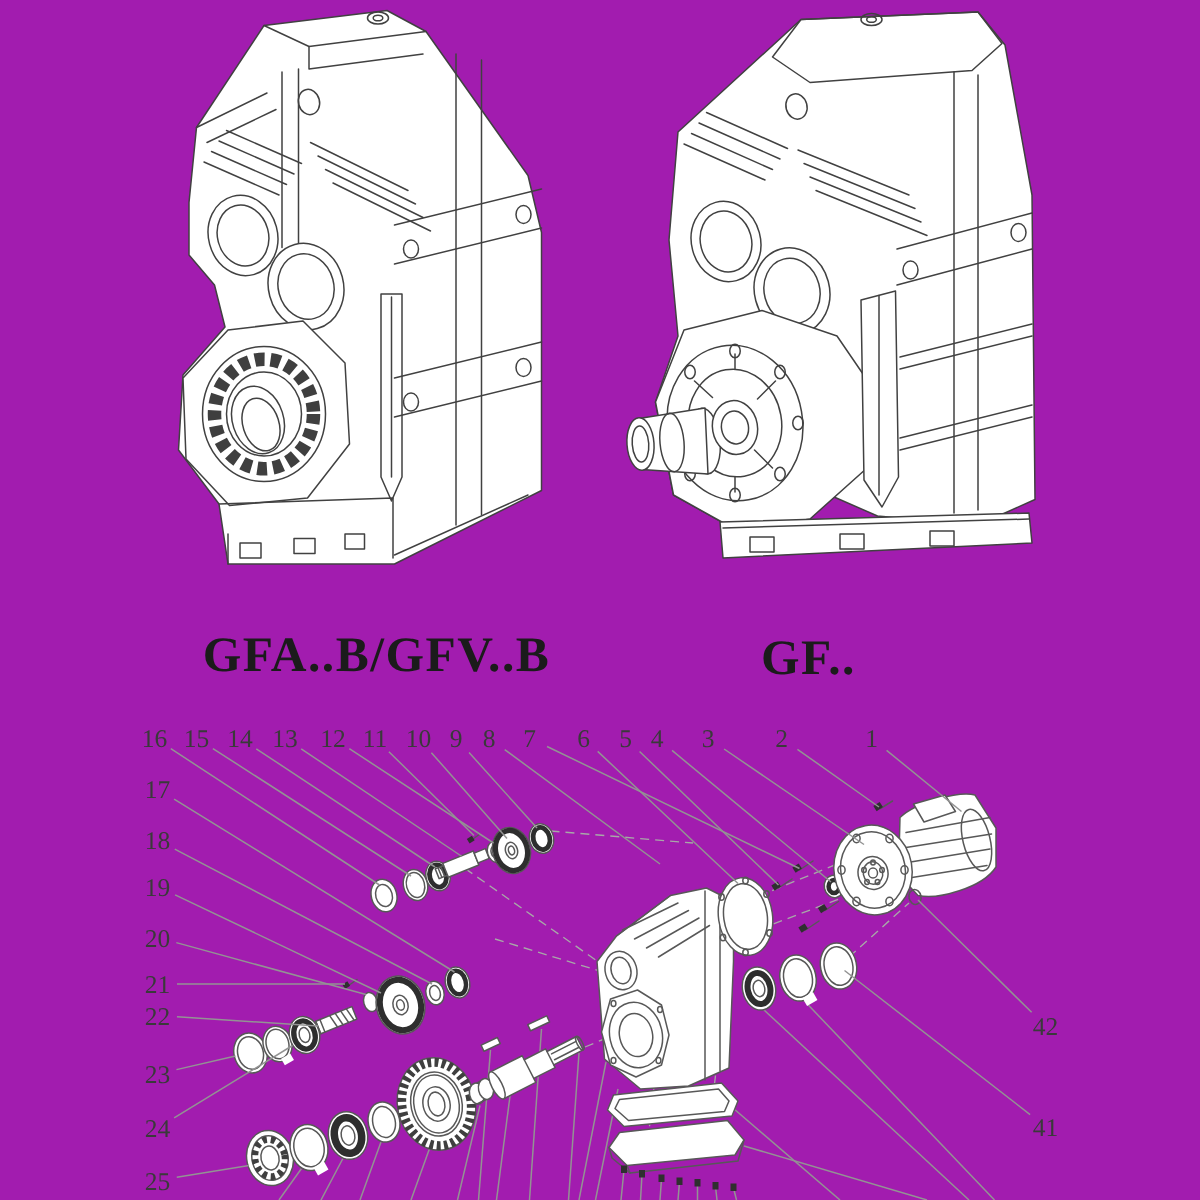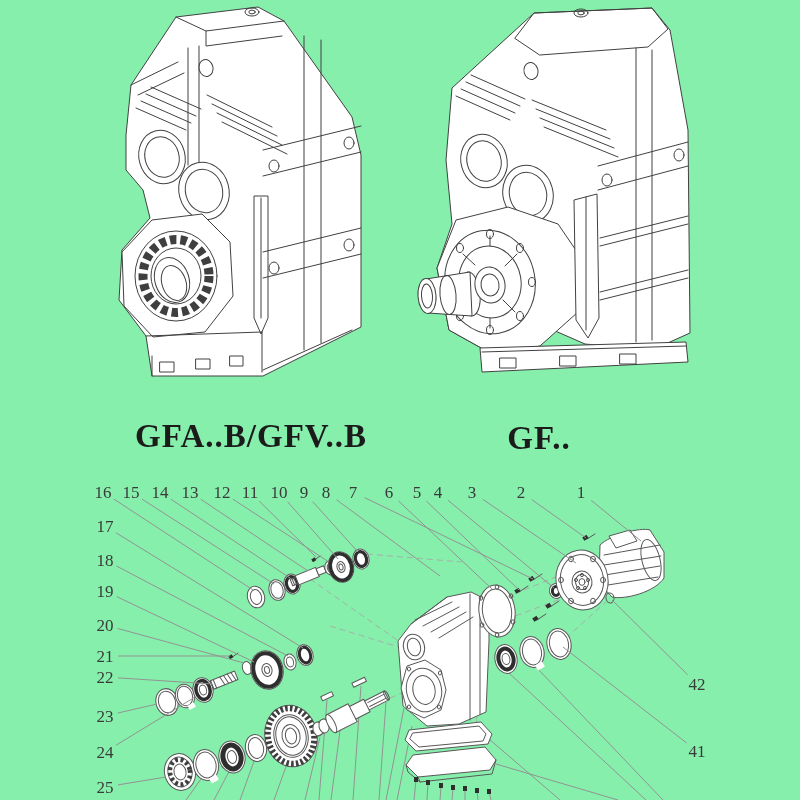--- a/index.html
+++ b/index.html
@@ -1,16 +1,16 @@
 <!DOCTYPE html>
 <html><head>
 <meta charset="utf-8">
 <style>
   html,body{margin:0;padding:0;background:#fff;}
-  #stage{position:relative;width:800px;height:800px;background:#86efac;overflow:hidden;
+  #stage{position:relative;width:800px;height:800px;background:#a21caf;overflow:hidden;
          font-family:"Liberation Serif",serif;}
   svg{position:absolute;left:0;top:0;}
   .ln{fill:none;stroke:#414141;stroke-width:1;stroke-linejoin:round;stroke-linecap:round;}
   .lnw{fill:#ffffff;stroke:#414141;stroke-width:1;stroke-linejoin:round;}
   .pt{fill:none;stroke:#585858;stroke-width:1;stroke-linejoin:round;stroke-linecap:round;}
   .ptw{fill:#ffffff;stroke:#585858;stroke-width:1;stroke-linejoin:round;}
   .rim{fill:none;stroke:#2e2e2e;}
   .rollers{fill:none;stroke:#3f3f3f;}
   .leader{stroke:#939393;stroke-width:1;fill:none;}
   .dash{stroke:#a8a8a8;stroke-width:0.9;fill:none;stroke-dasharray:6 4;}

